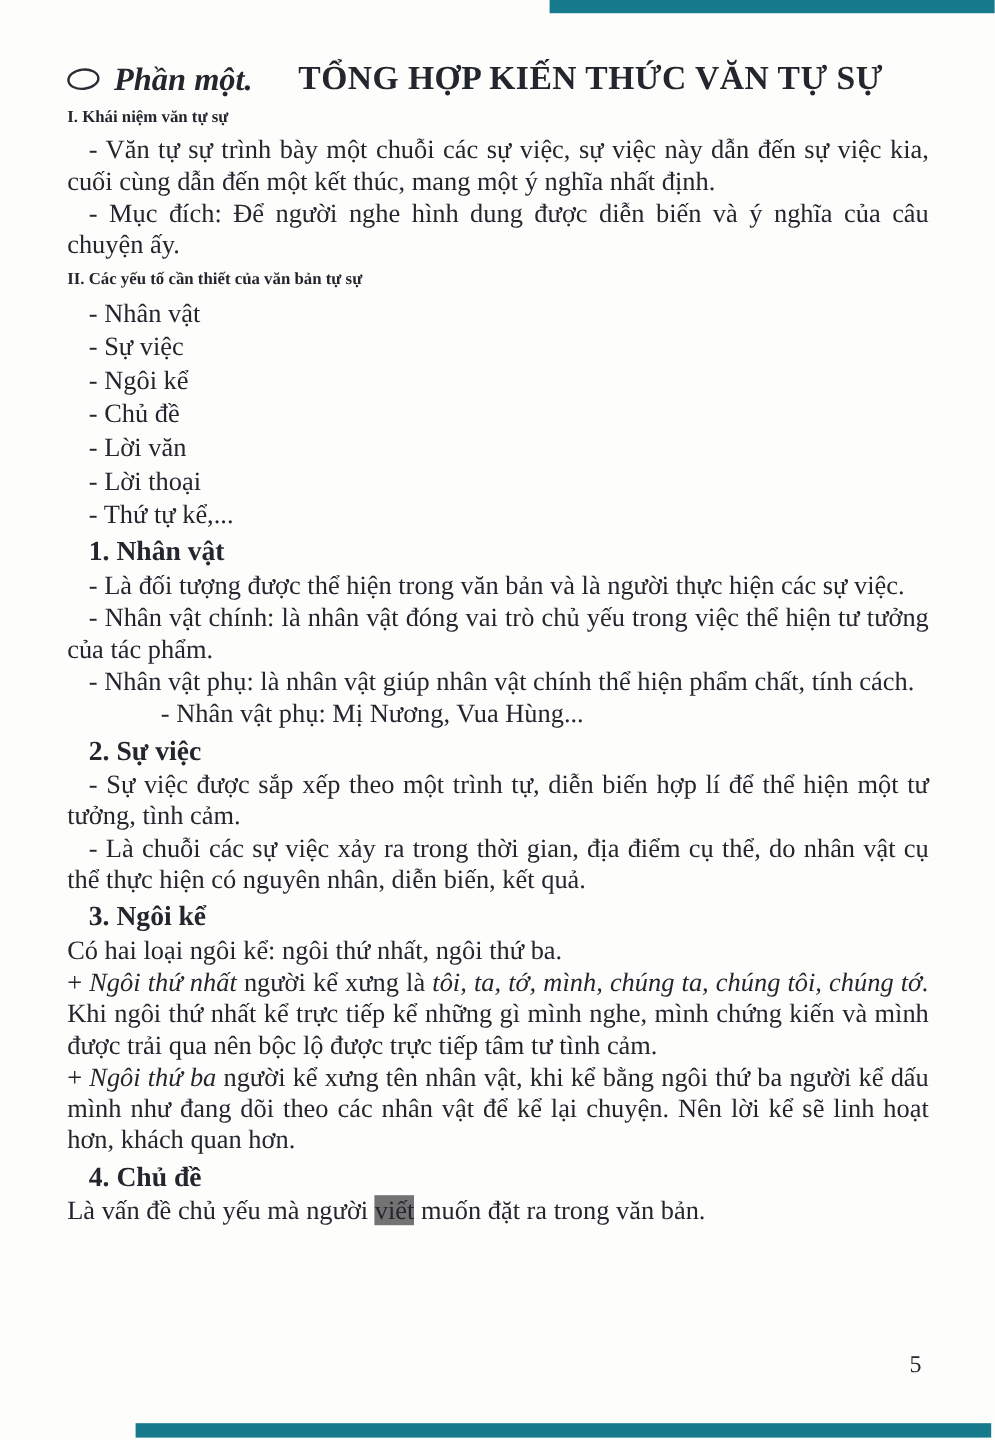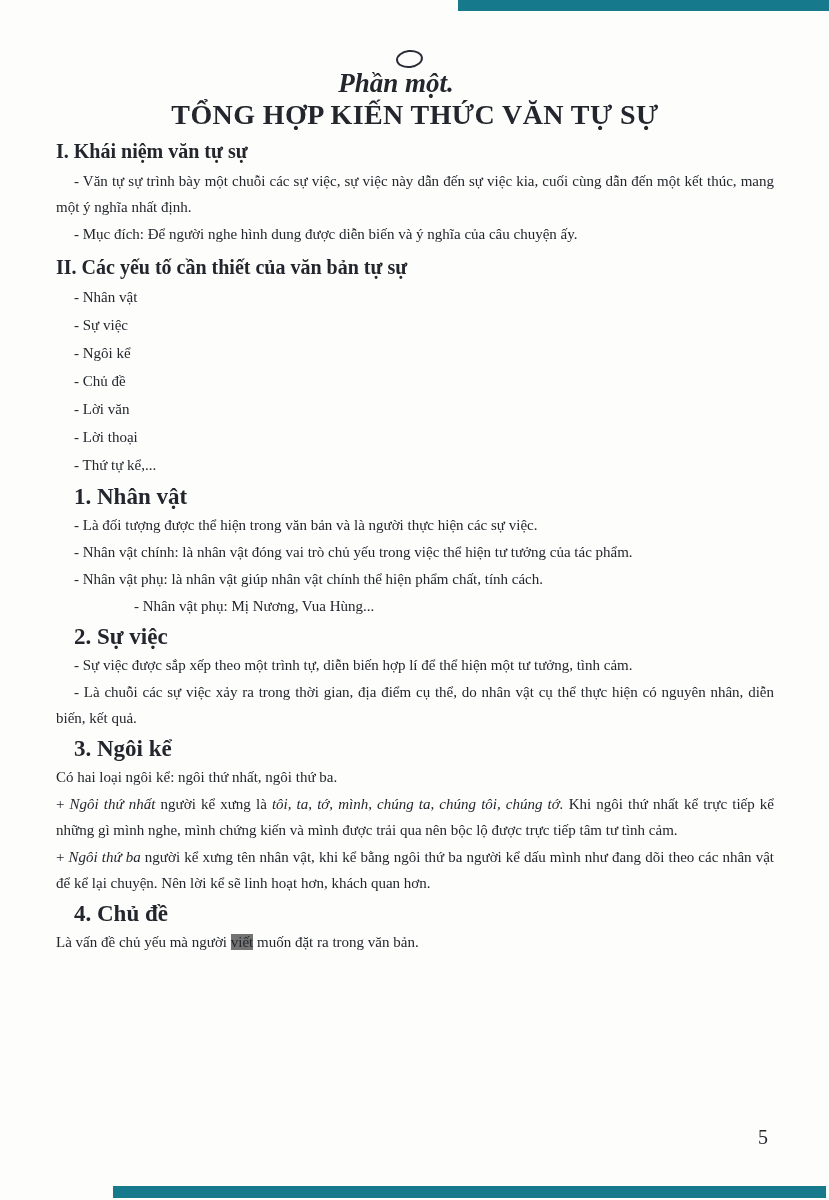--- a/index.html
+++ b/index.html
@@ -15,41 +15,41 @@
     height: 1200px;
     background: #fdfdfb;
     overflow: hidden;
   }
   .scan-bar { position: absolute; background: #17798c; }
   .scan-bar.top { left: 458px; top: 0; width: 371px; height: 11px; }
   .scan-bar.bottom { left: 113px; top: 1186px; width: 713px; height: 12px; }
 
   .content { position: absolute; left: 56px; top: 50px; width: 718px; }
 
-  .header { display: flex; align-items: center; margin-bottom: 8px; flex-direction: column; }
+  .header { display: flex; align-items: center; margin-bottom: 8px; }
   .oval {
     width: 27px; height: 18px;
     border: 2.5px solid #2b2d36;
     border-radius: 50%;
     transform: rotate(-6deg);
     margin-right: 12px;
     flex: none;
   }
   .part-label {
     font-style: italic; font-weight: bold;
     font-size: 27px; white-space: nowrap;
     margin-right: 38px;
   }
   .doc-title {
     font-size: 28px; font-weight: bold;
     letter-spacing: 0.4px; white-space: nowrap;
   }
 
-  h2.sec { font-size: 20px; font-weight: bold; margin: 9px 0 5px; }
-  p { font-size: 15px; line-height: 26px; margin: 1px 0; }
+  h2.sec { font-size: 14px; font-weight: bold; margin: 9px 0 5px; }
+  p { font-size: 22px; line-height: 26px; margin: 1px 0; }
   .just { text-align: justify; }
   .ind { text-indent: 18px; }
   .li { padding-left: 18px; line-height: 27px; }
   .sub { font-weight: bold; font-size: 23px; padding-left: 18px; margin: 5px 0 2px; }
   .vd1 { padding-left: 12px; }
   .vd2 { padding-left: 78px; }
   em { font-style: italic; }
   .hl { background: #737373; }
 
   .page-number {

